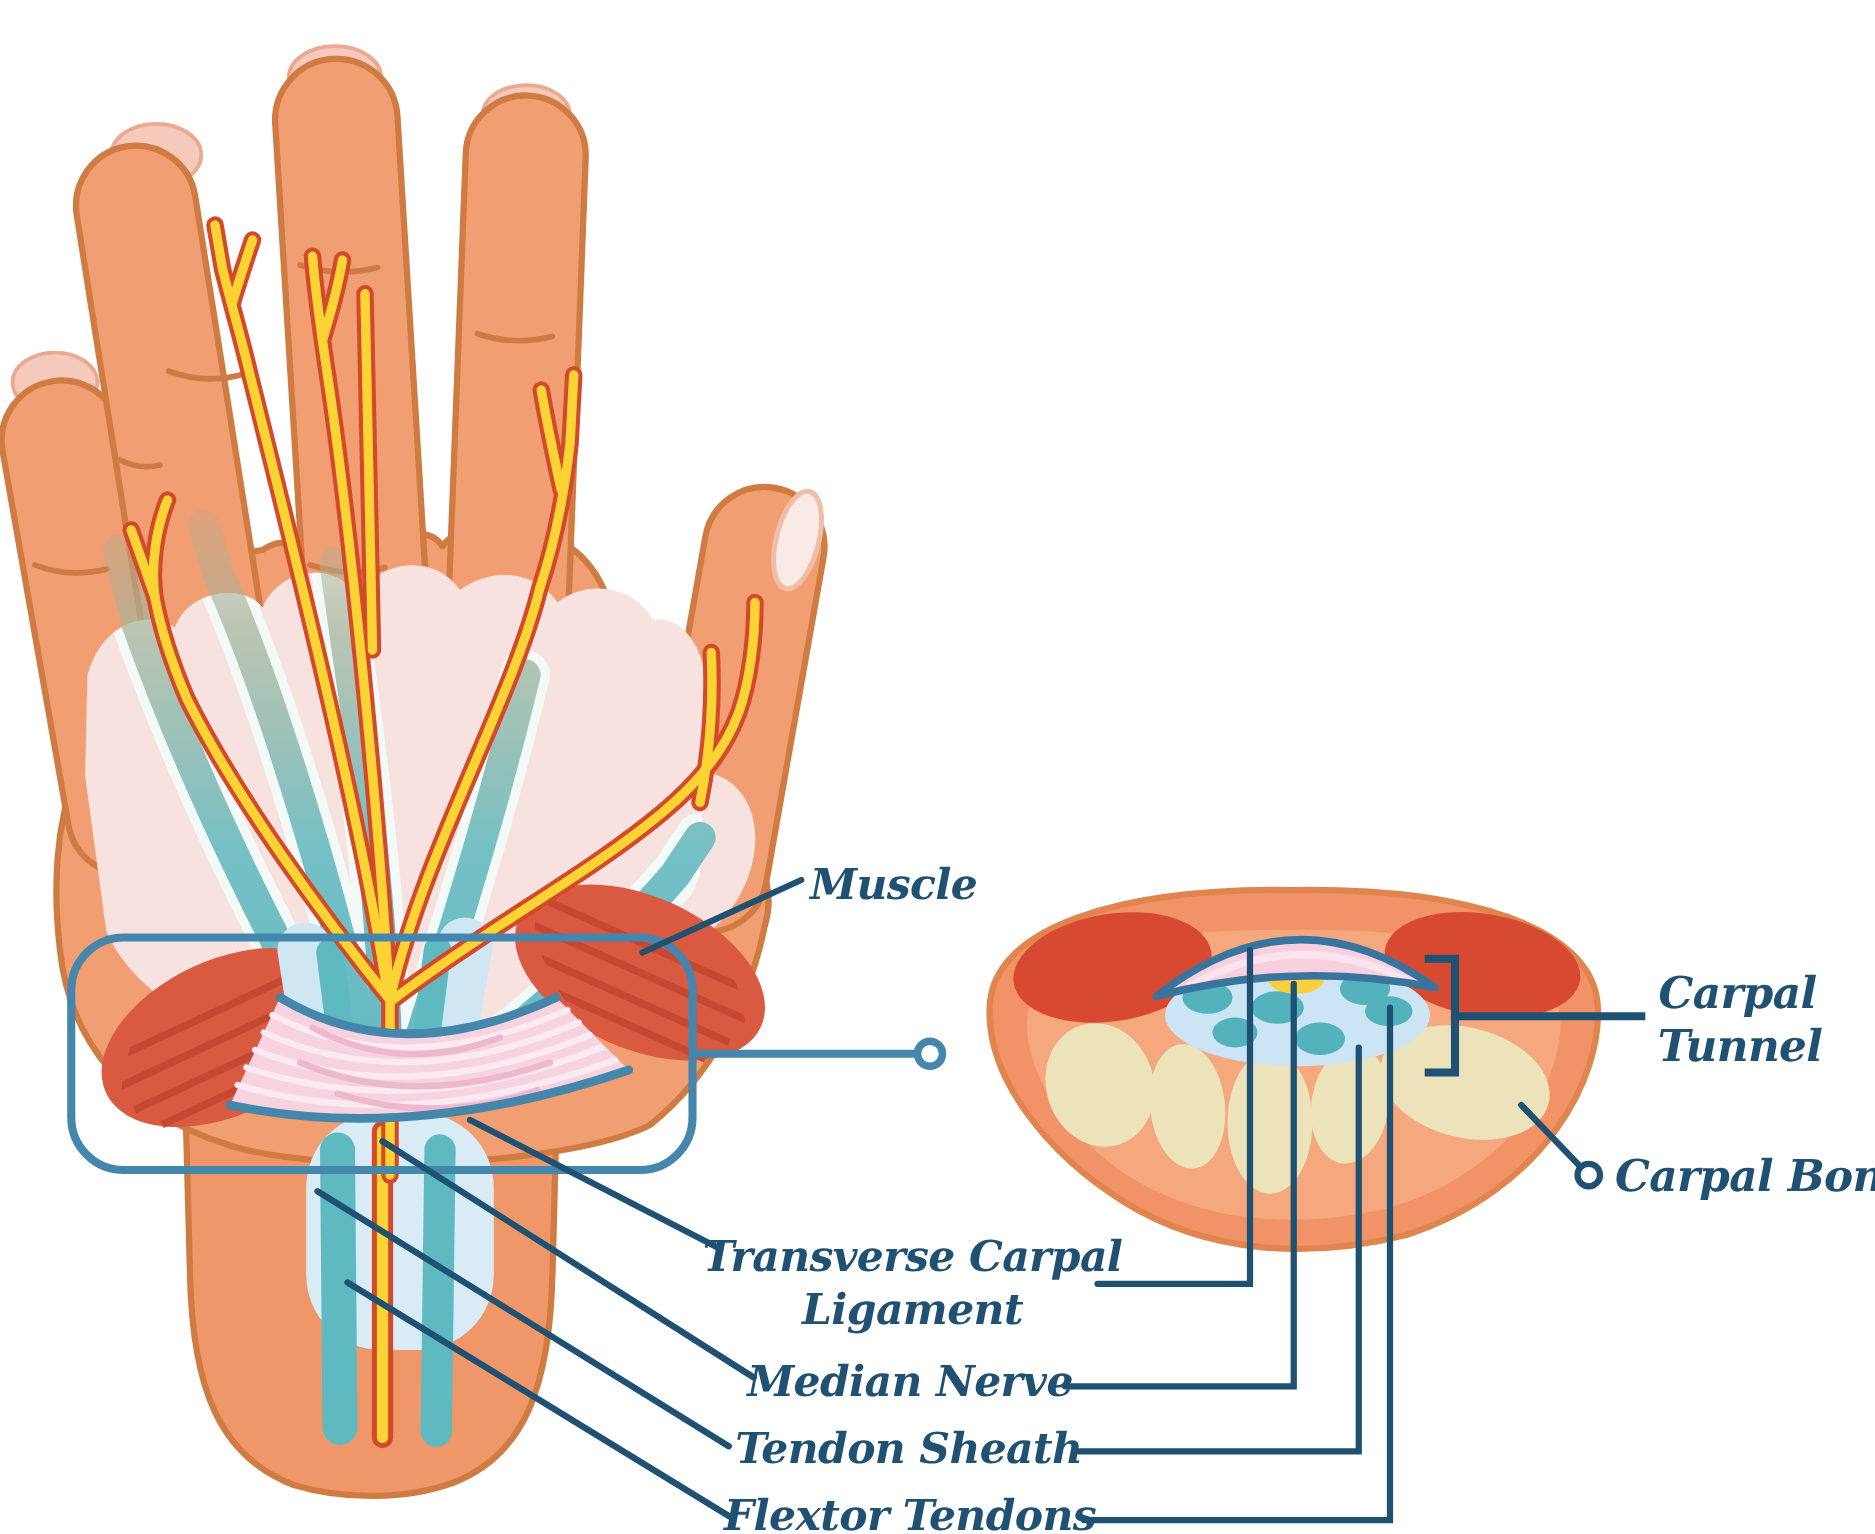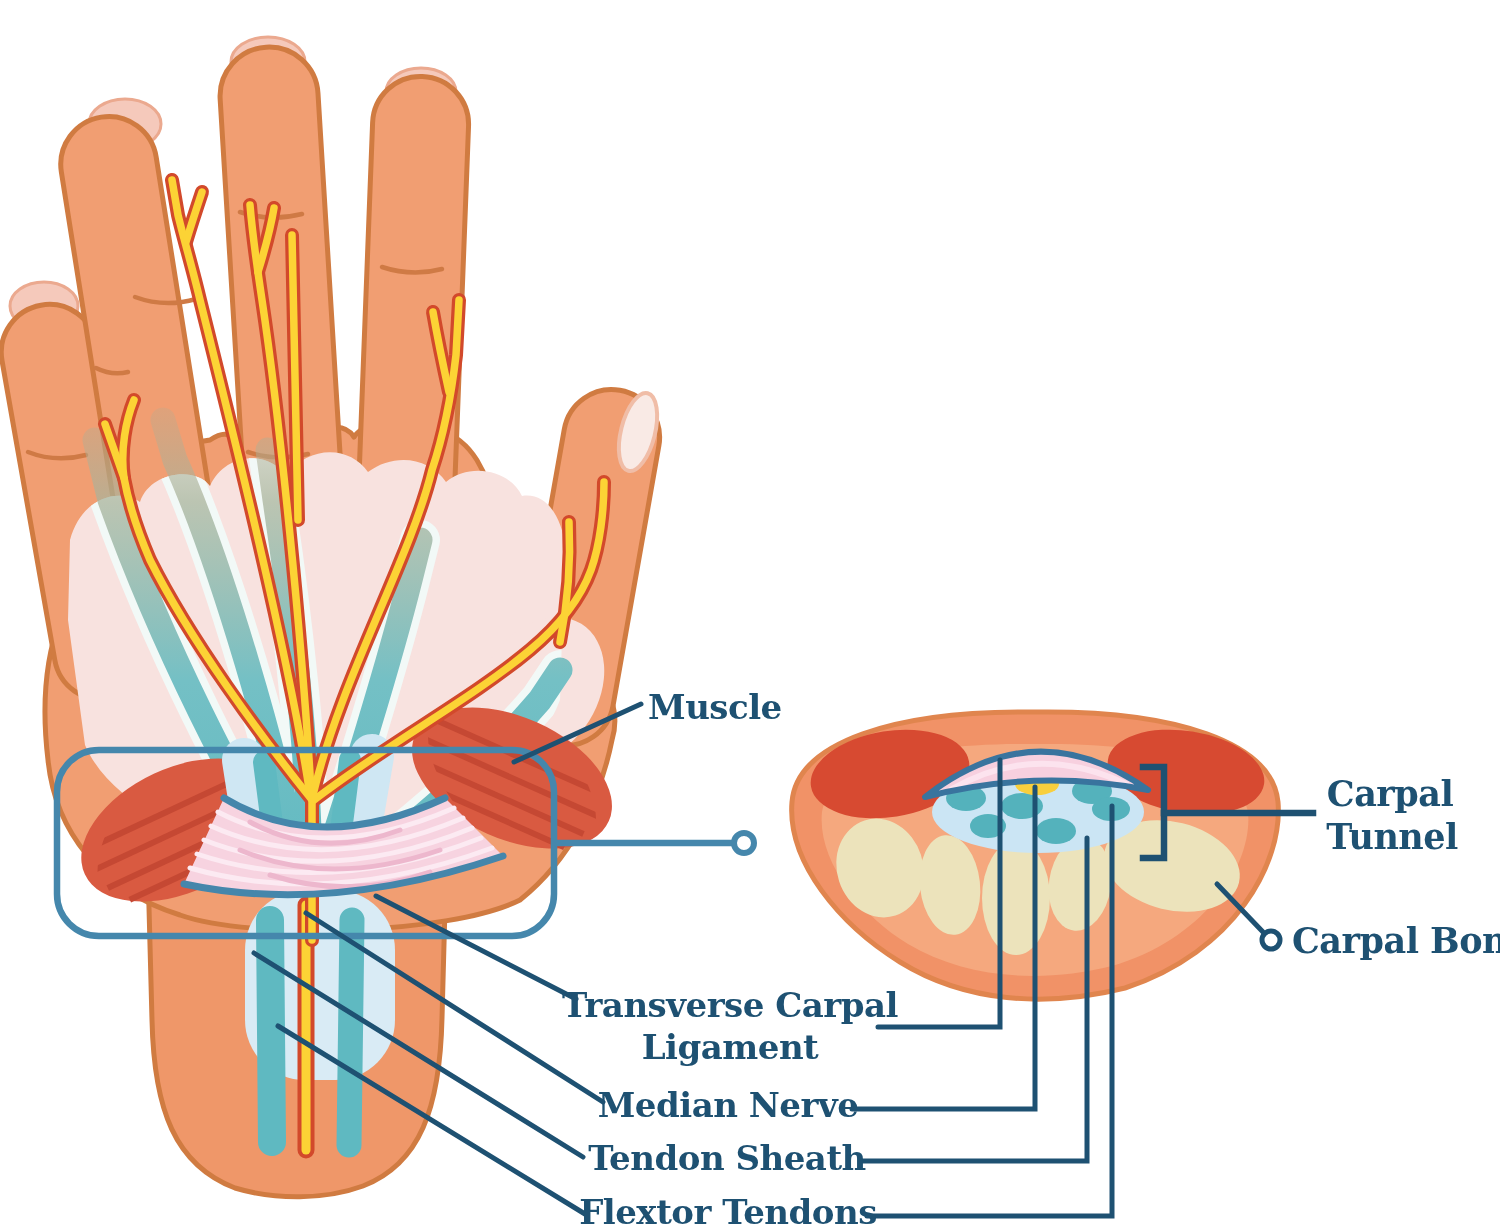--- a/index.html
+++ b/index.html
@@ -1,16 +1,16 @@
 <!DOCTYPE html>
 <html><head>
 <meta charset="utf-8">
 <style>
   html,body{margin:0;padding:0;background:#ffffff;}
-  .stage{width:1500px;height:1227px;position:relative;background:#fff;overflow:hidden;}
+  .stage{width:1500px;height:1227px;position:relative;background:#fff;overflow:hidden;font-style:italic;}
   svg{display:block;}
   .lbl{
     font-family:"DejaVu Serif","Liberation Serif",serif;
     font-weight:bold;
     fill:#1e5172;
     letter-spacing:-0.5px;
   }
   .lbl-34{font-size:34px;}
   .lbl-35{font-size:35px;}
 </style>

